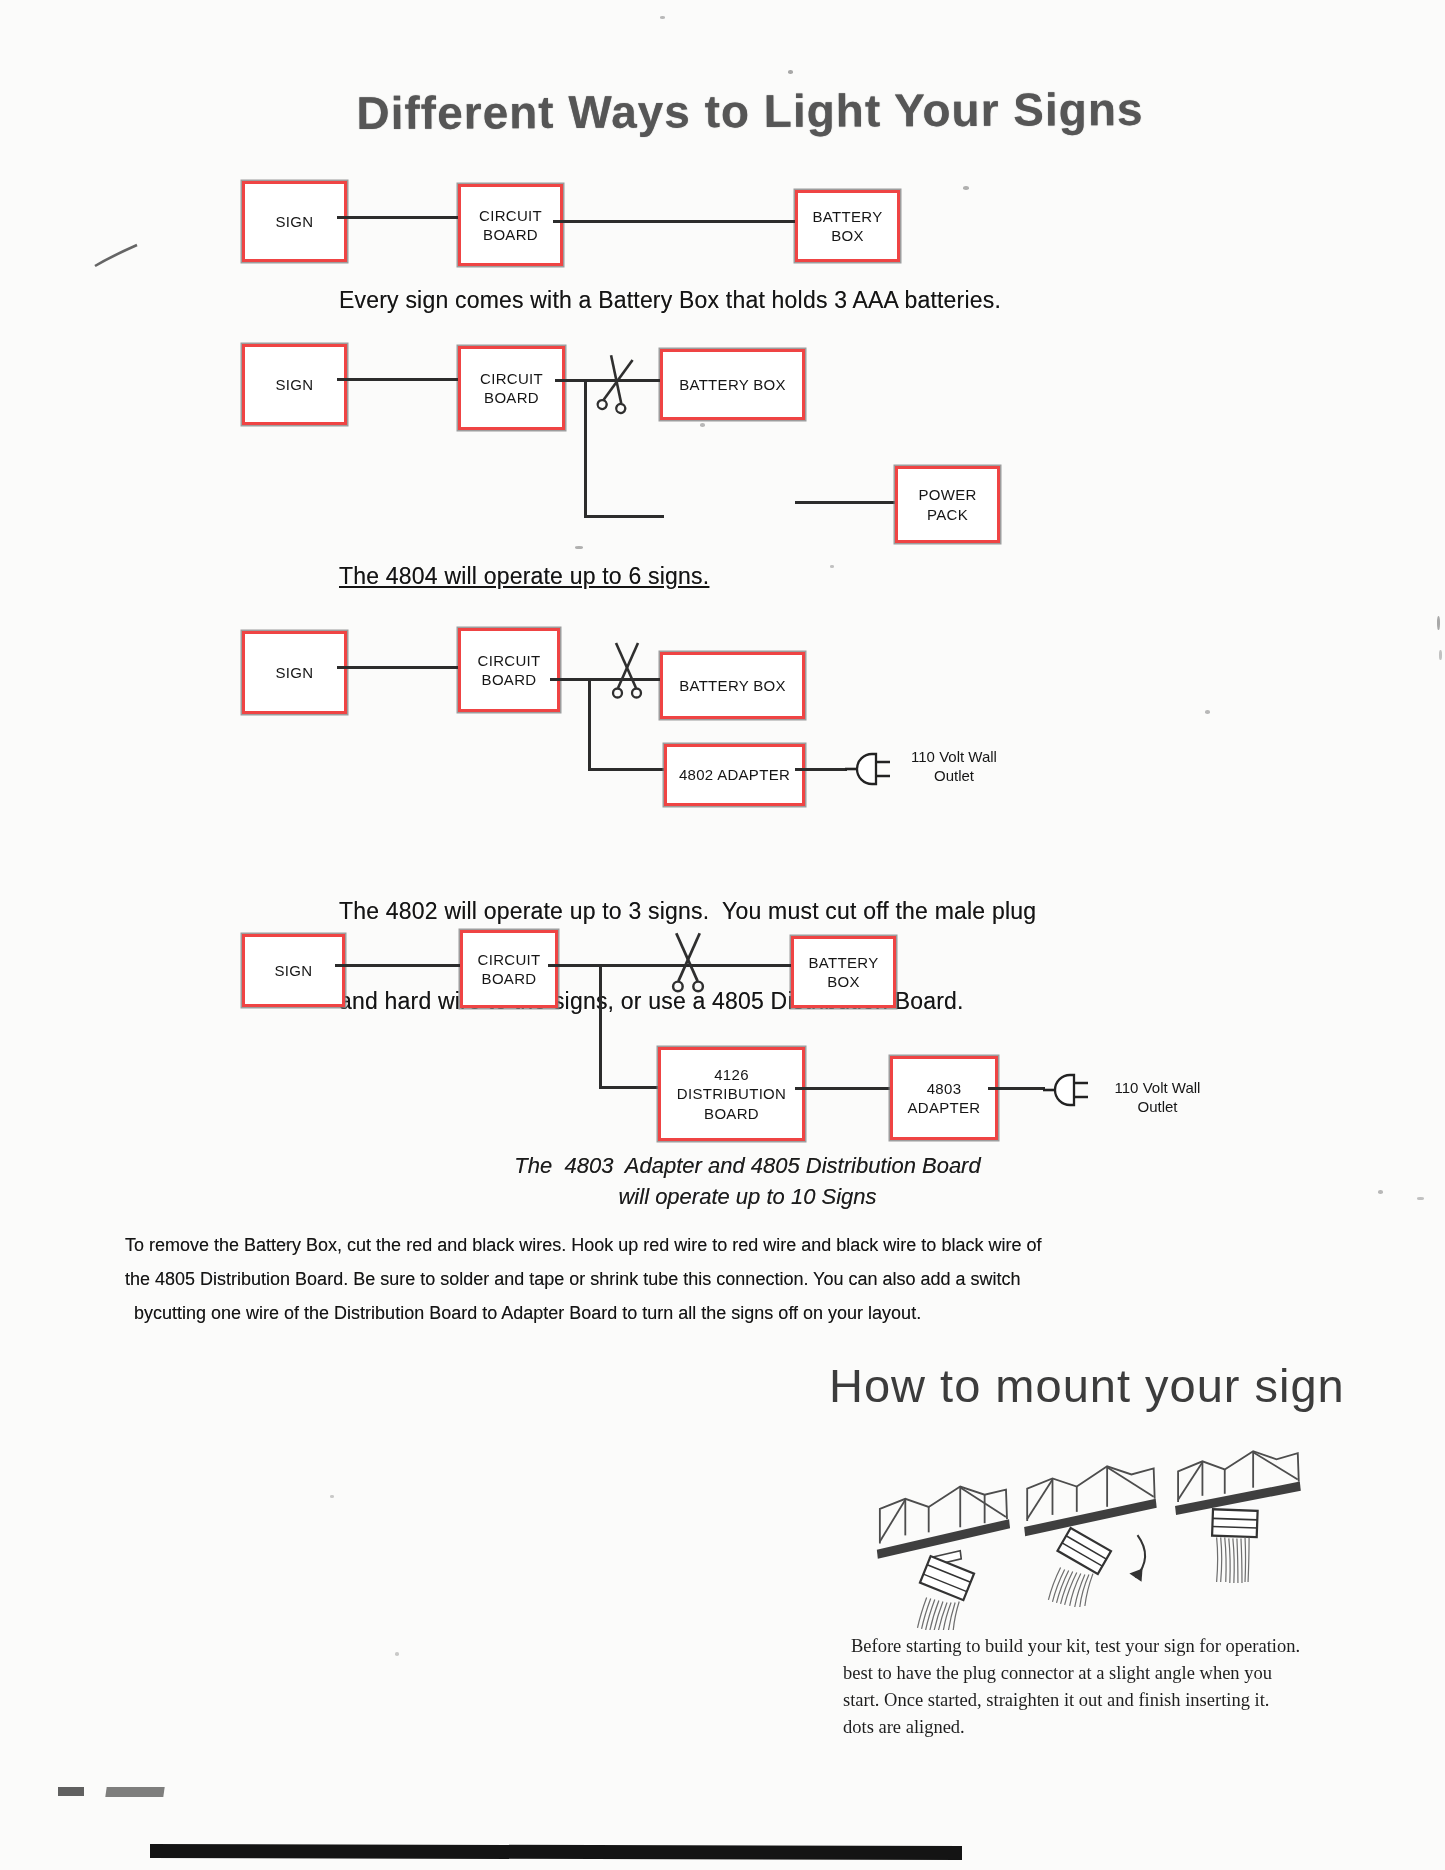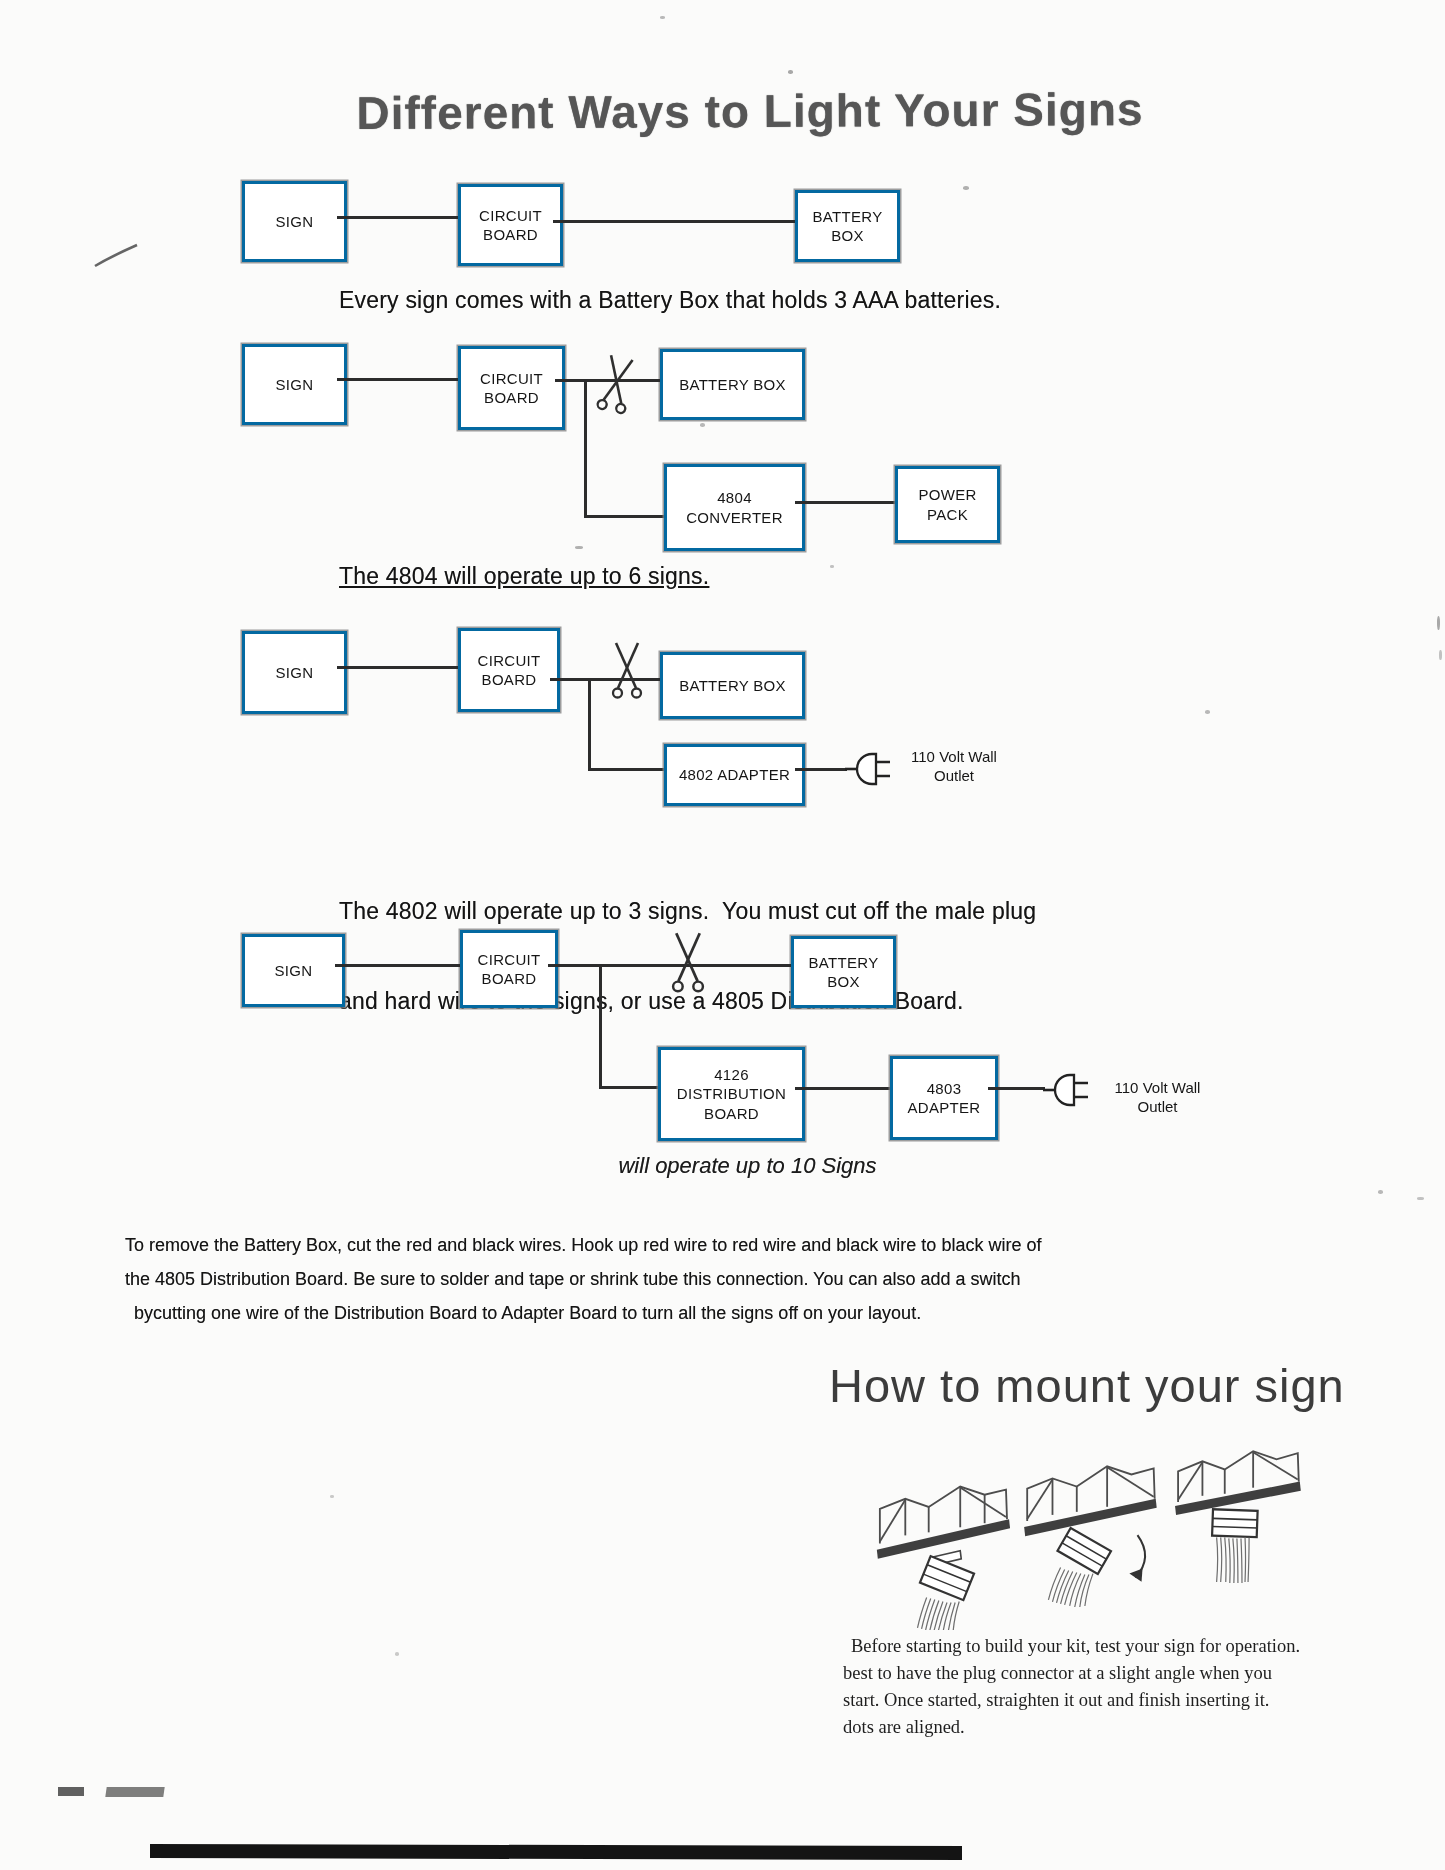--- a/index.html
+++ b/index.html
@@ -1,21 +1,21 @@
 <!DOCTYPE html>
 <html><head>
 <meta charset="utf-8">
 <style>
   html,body{margin:0;padding:0;background:#e8e8e6;}
   .page{position:relative;width:1445px;height:1870px;margin:0 auto;background:#fbfbfa;
         font-family:"Liberation Sans",sans-serif;color:#1d1d1d;overflow:hidden;}
   .title{position:absolute;left:255px;top:84px;width:990px;text-align:center;
          font-size:46px;font-weight:bold;color:#565656;letter-spacing:1px;
          text-shadow:0 0 1px #7e7e7e; transform:rotate(-.3deg);}
-  .dbox{position:absolute;background:#fff;border:3px solid #0369a1;
+  .dbox{position:absolute;background:#fff;border:3px solid #ef4444;
         box-shadow:0 0 0 1.5px rgba(125,125,125,.75);
         display:flex;align-items:center;justify-content:center;text-align:center;
         font-size:15px;line-height:1.3;letter-spacing:.3px;color:#161616;padding:2px;}
   .hline,.vline{position:absolute;background:#2c2c2c;}
   .hline{height:3px;} .vline{width:3px;}
   .cap{position:absolute;font-size:23px;color:#141414;letter-spacing:.2px;
        text-shadow:0 0 .6px rgba(40,40,40,.55);}
   .pre{white-space:pre;}
   .outlet{position:absolute;font-size:15px;line-height:19px;text-align:center;color:#161616;}
   .notes{position:absolute;left:125px;top:1228px;font-size:18px;line-height:34px;color:#141414;
@@ -61,21 +61,20 @@
   <div class="vline" style="left:584px;top:379px;height:139px;"></div>
   <div class="hline" style="left:584px;top:515px;width:80px;"></div>
   <svg class="icon" style="left:596px;top:354px;transform:rotate(12deg);" width="40" height="62" viewBox="0 0 40 62">
     <g stroke="#2f2f2f" stroke-width="2.6" fill="none">
       <line x1="9" y1="3" x2="29" y2="48"></line>
         <line x1="31" y1="3" x2="11" y2="48"></line>
       <circle cx="29.5" cy="53" r="4.5" stroke-width="2.3"></circle>
         <circle cx="10.5" cy="53" r="4.5" stroke-width="2.3"></circle>
     </g>
   </svg>
-  <div class="dbox" style="left:664px;top:464px;width:131px;height:77px;">4804 CONVERTER</div>
   <div class="hline" style="left:795px;top:501px;width:100px;"></div>
   <div class="dbox" style="left:895px;top:466px;width:95px;height:67px;">POWER PACK</div>
   <div class="cap pre" style="left:339px;top:563px;text-decoration:underline;">The 4804 will operate up to 6 signs.</div>
 
   <div class="dbox" style="left:242px;top:631px;width:95px;height:73px;">SIGN</div>
   <div class="dbox" style="left:458px;top:628px;width:92px;height:74px;">CIRCUIT BOARD</div>
   <div class="dbox" style="left:660px;top:652px;width:135px;height:57px;">BATTERY BOX</div>
   <div class="hline" style="left:337px;top:666px;width:121px;"></div>
   <div class="hline" style="left:550px;top:678px;width:110px;"></div>
   <div class="vline" style="left:588px;top:678px;height:92px;"></div>
@@ -122,20 +121,21 @@
   <div class="dbox" style="left:890px;top:1056px;width:98px;height:74px;">4803 ADAPTER</div>
   <div class="hline" style="left:988px;top:1087px;width:57px;"></div>
   <svg class="icon" style="left:1043px;top:1071px;" width="52" height="38" viewBox="0 0 52 38">
     <line x1="0" y1="19" x2="14" y2="19" stroke="#222" stroke-width="2.6"></line>
     <path d="M27,4 a15,15 0 0 0 0,30 l4,0 l0,-30 z" fill="#fff" stroke="#222" stroke-width="2.3"></path>
     <line x1="31" y1="12" x2="45" y2="12" stroke="#222" stroke-width="2.5"></line>
     <line x1="31" y1="26" x2="45" y2="26" stroke="#222" stroke-width="2.5"></line>
   </svg>
   <div class="outlet" style="left:1100px;top:1078px;width:115px;">110 Volt Wall Outlet</div>
   <div class="cap4">
+    <div class="pre">The  4803  Adapter and 4805 Distribution Board</div>
     <div class="pre">will operate up to 10 Signs</div>
   </div>
 
   <div class="notes">
     <div class="pre">To remove the Battery Box, cut the red and black wires. Hook up red wire to red wire and black wire to black wire of</div>
     <div class="pre">the 4805 Distribution Board. Be sure to solder and tape or shrink tube this connection. You can also add a switch</div>
     <div class="pre">bycutting one wire of the Distribution Board to Adapter Board to turn all the signs off on your layout.</div>
   </div>
 
   <div class="mount-heading">How to mount your sign</div>

